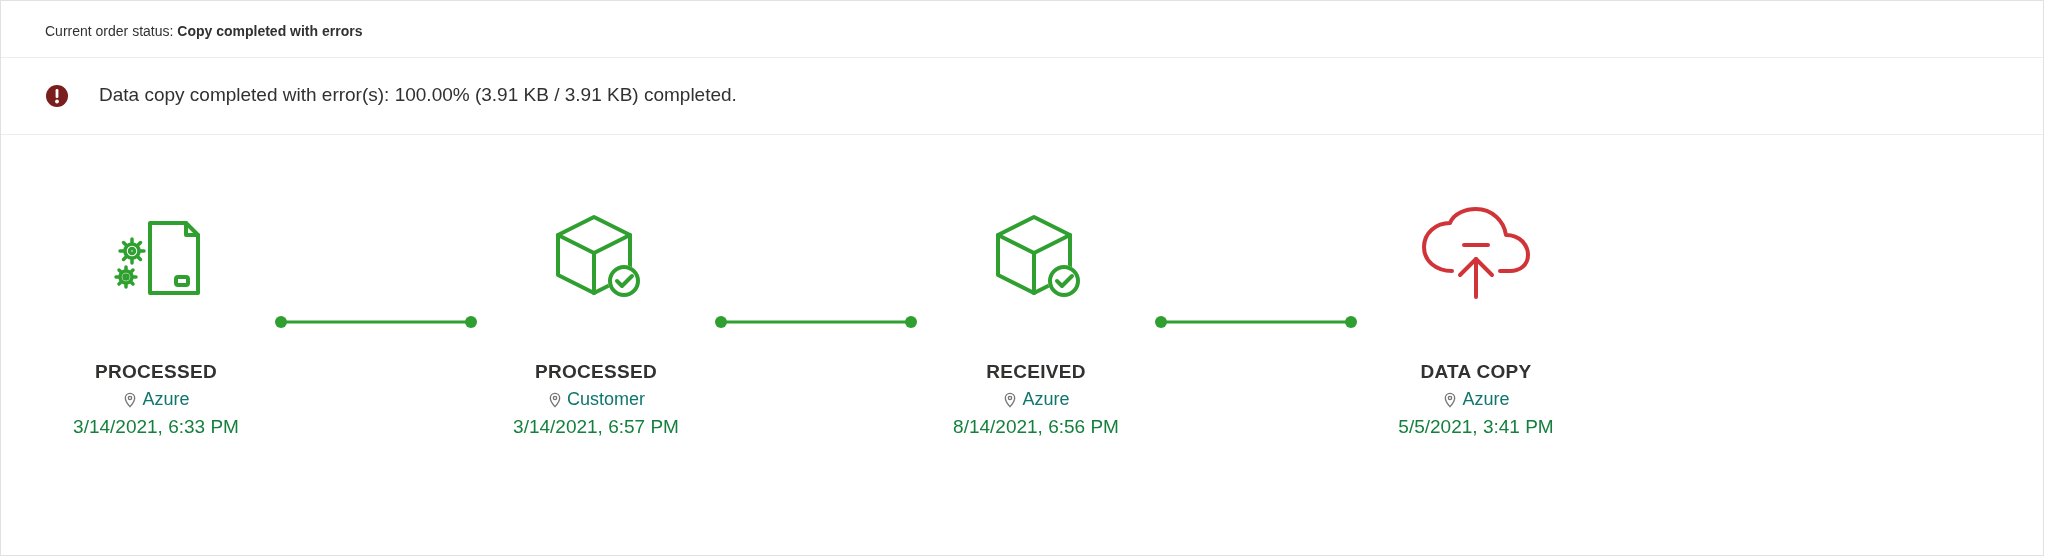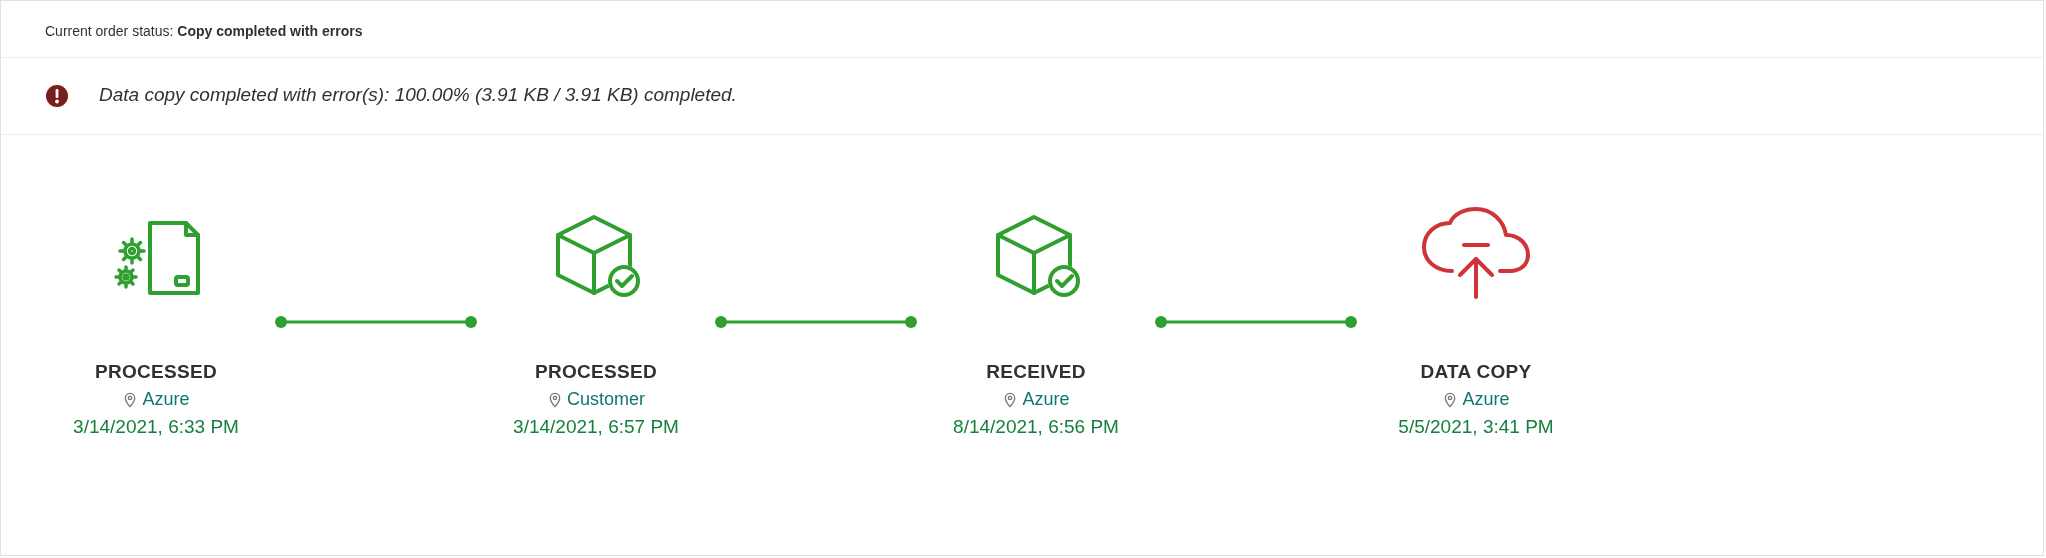--- a/index.html
+++ b/index.html
@@ -23,21 +23,20 @@
     border-bottom: 1px solid #ededed;
   }
   .header .status-label { font-weight: 400; }
   .header .status-value { font-weight: 700; }
   .info-block {
     padding: 22px 44px 24px 44px;
     border-bottom: 1px solid #ededed;
     display: flex;
     align-items: flex-start;
     gap: 30px;
-    font-style: italic;
   }
   .error-icon {
     width: 24px;
     height: 24px;
     flex: 0 0 24px;
     margin-top: 4px;
   }
   .info-text {
     font-size: 19px;
     line-height: 1.6;

